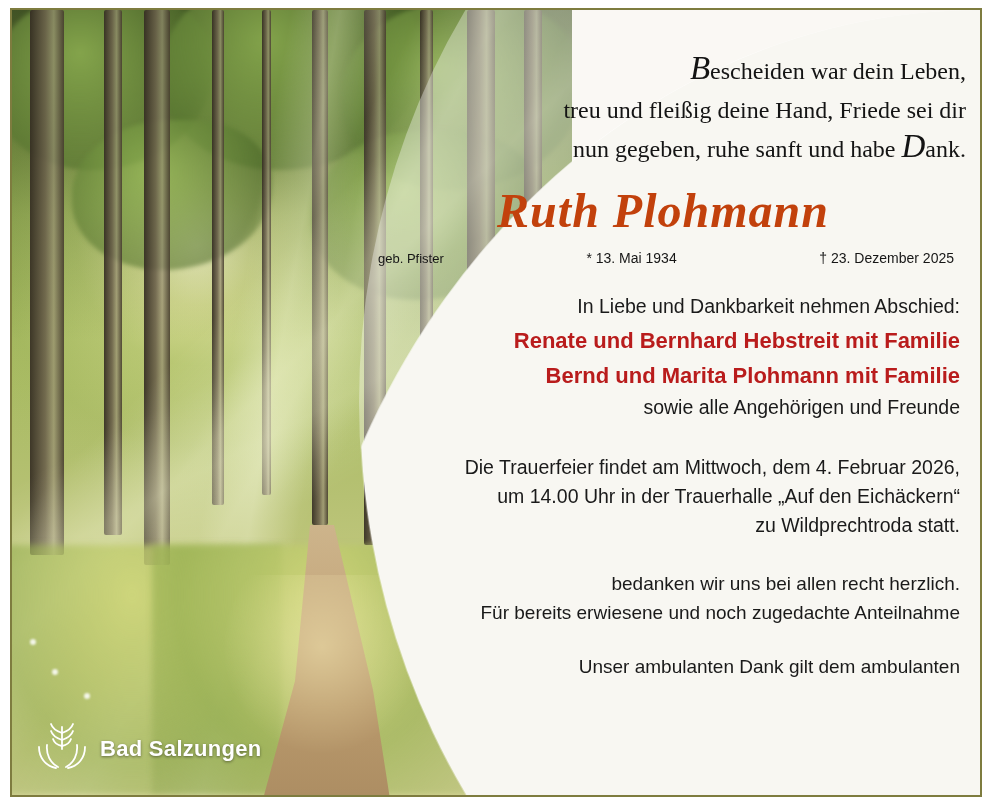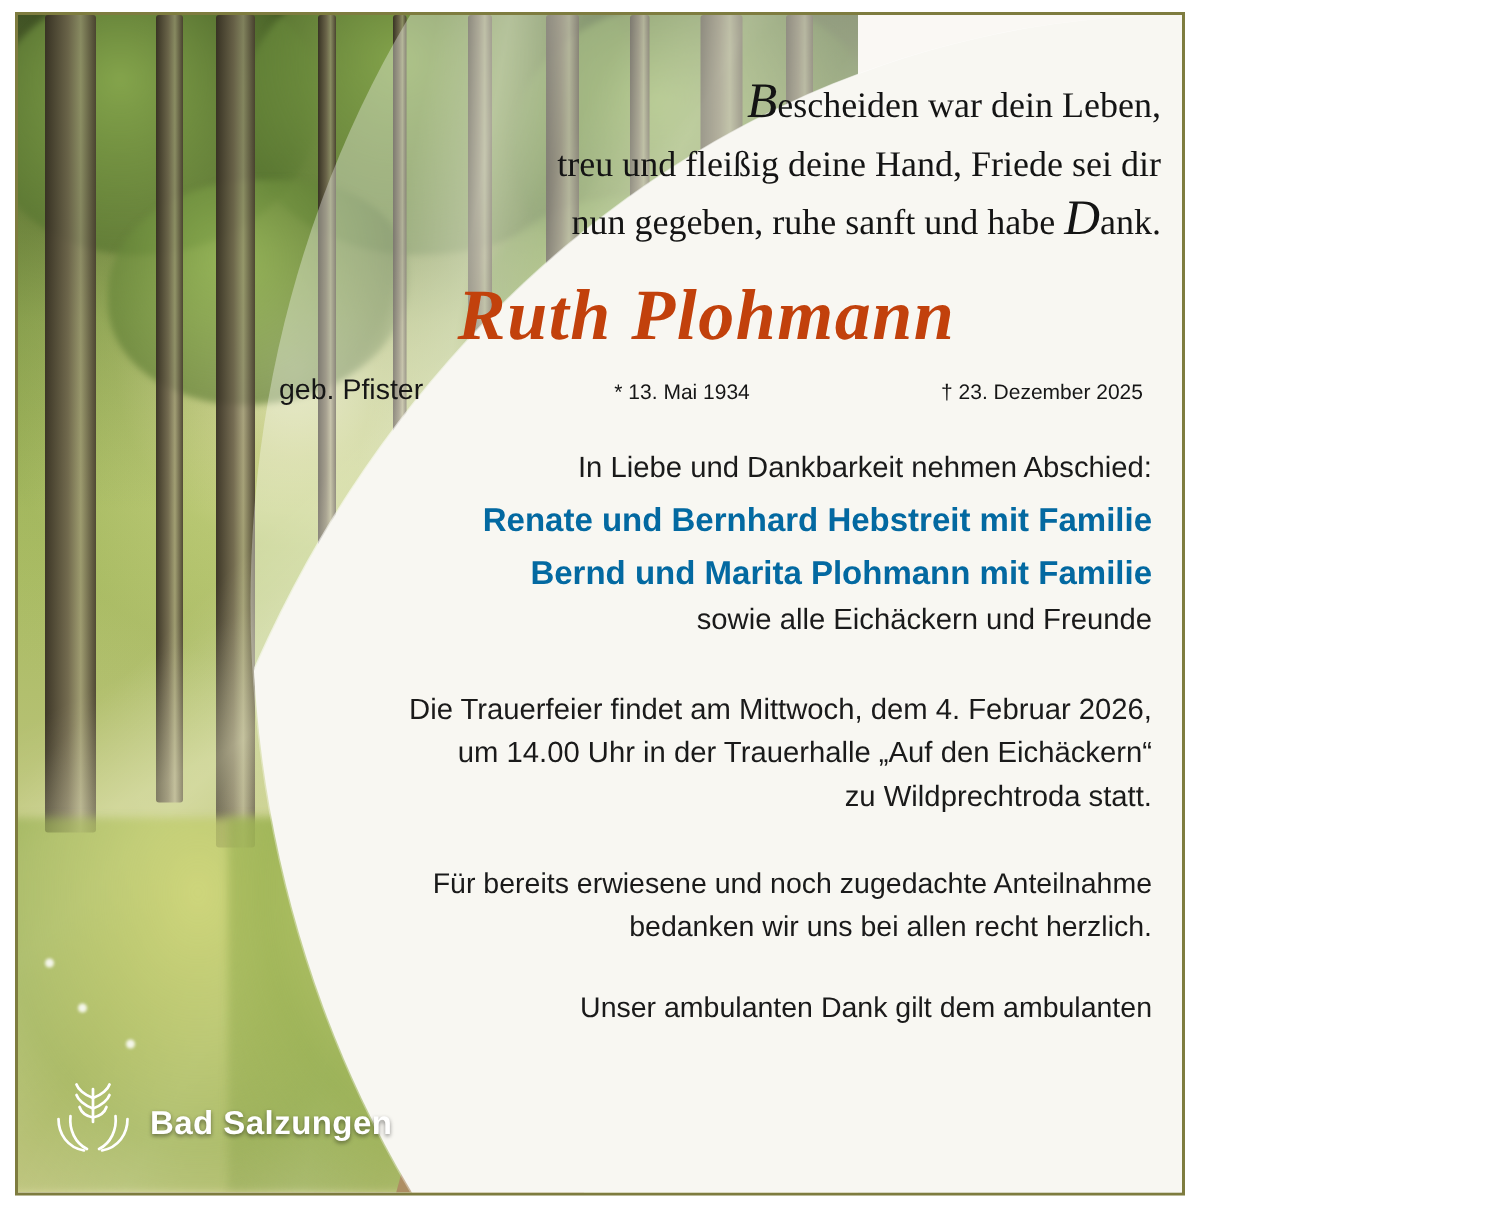--- a/index.html
+++ b/index.html
@@ -14,21 +14,21 @@
     overflow: hidden;
     background: #ffffff;
     font-family: "Liberation Sans", sans-serif;
   }
 
   
   .frame {
     position: absolute;
     left: 10px;
     top: 8px;
-    width: 780px;
+    width: 972px;
     height: 789px;
     border: 2px solid #7e7c3f;
     box-sizing: border-box;
     overflow: hidden;
     background: #f7f5ef;
     padding-left: 28px;
   }
 
   
   .photo {
@@ -169,38 +169,38 @@
   }
   .dates-row {
     margin-top: 12px;
     display: flex;
     justify-content: space-between;
     align-items: baseline;
     font-size: 20px;
     color: #161616;
     padding: 0 12px 0 0;
   }
-  .dates-row .maiden { font-size: 19px; margin-left: 12px; }
+  .dates-row .maiden { font-size: 13px; margin-left: 12px; }
   .dates-row .born { font-size: 14px; }
   .dates-row .died { font-size: 14px; }
 
   .block {
     margin-top: 26px;
     font-size: 19.5px;
     line-height: 1.5;
     color: #1a1a1a;
     padding-right: 6px;
   }
   .block.small { font-size: 19px; }
   .mourners {
     font-size: 22px;
     font-weight: 700;
     line-height: 1.42;
     margin-top: 4px;
-    color: #0369a1;
+    color: #b91c1c;
   }
   .sub {
     font-size: 19.5px;
     margin-top: 2px;
   }
   .gap-lg { margin-top: 30px; }
   .gap-md { margin-top: 26px; }
 
   
   .logo {
@@ -280,32 +280,32 @@
       <div class="dates-row">
         <span class="maiden">geb. Pfister</span>
         <span class="born">* 13. Mai 1934</span>
         <span class="died">† 23. Dezember 2025</span>
       </div>
 
       <div class="block">
         <div>In Liebe und Dankbarkeit nehmen Abschied:</div>
         <div class="mourners">Renate und Bernhard Hebstreit mit Familie</div>
         <div class="mourners">Bernd und Marita Plohmann mit Familie</div>
-        <div class="sub">sowie alle Eichäckern und Freunde</div>
+        <div class="sub">sowie alle Angehörigen und Freunde</div>
       </div>
 
       <div class="block gap-lg">
         <div>Die Trauerfeier findet am Mittwoch, dem 4. Februar 2026,</div>
         <div>um 14.00 Uhr in der Trauerhalle „Auf den Eichäckern“</div>
         <div>zu Wildprechtroda statt.</div>
       </div>
 
       <div class="block gap-lg small">
+        <div>bedanken wir uns bei allen recht herzlich.</div>
         <div>Für bereits erwiesene und noch zugedachte Anteilnahme</div>
-        <div>bedanken wir uns bei allen recht herzlich.</div>
       </div>
 
       <div class="block gap-md small">
         <div>Unser ambulanten Dank gilt dem ambulanten</div>
       </div>
     </div>
 
     <div class="logo">
       <span>
         <svg width="52" height="48" viewBox="0 0 52 48" fill="none" stroke="#ffffff" stroke-width="1.8" stroke-linecap="round">

